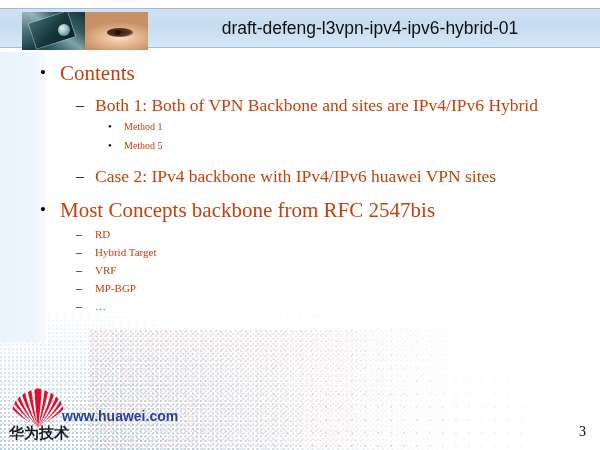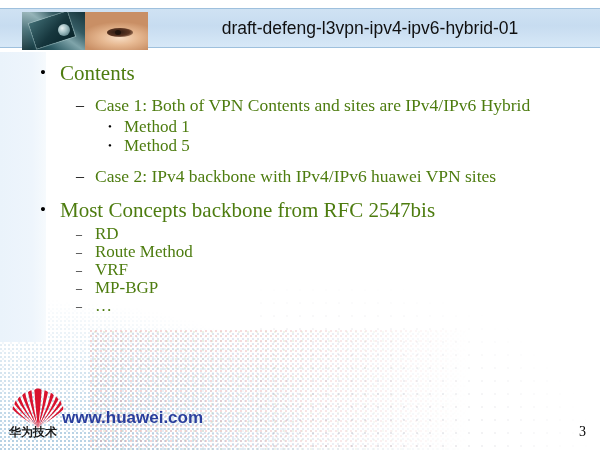--- a/index.html
+++ b/index.html
@@ -170,72 +170,72 @@
     align-items: flex-start;
   }
   .bullet {
     flex: 0 0 auto;
     text-align: left;
     color: #000000;
     line-height: 1;
   }
   .txt {
     flex: 1 1 auto;
-    color: #4d7c0f;
+    color: #c2410c;
   }
 
   
   .lvl1 { margin-left: 40px; margin-bottom: 2px; }
   .lvl1 .bullet { width: 20px; font-size: 17px; line-height: 26px; }
   .lvl1 .txt { font-size: 21px; line-height: 26px; }
 
   
   .lvl2 { margin-left: 76px; margin-right: 40px; margin-bottom: 0px; }
   .lvl2 .bullet { width: 19px; font-size: 16px; line-height: 22.5px; }
   .lvl2 .txt { font-size: 17.5px; line-height: 22.5px; }
 
   
   .lvl3 { margin-left: 108px; margin-bottom: 0px; }
   .lvl3 .bullet { width: 16px; font-size: 11px; line-height: 19px; }
-  .lvl3 .txt { font-size: 17px; line-height: 19px; }
+  .lvl3 .txt { font-size: 10px; line-height: 19px; }
 
   
   .lvl2s { margin-left: 76px; margin-bottom: 0px; }
   .lvl2s .bullet { width: 19px; font-size: 12px; line-height: 18px; }
-  .lvl2s .txt { font-size: 17px; line-height: 18px; }
+  .lvl2s .txt { font-size: 11px; line-height: 18px; }
 
   .gap-contents { height: 6px; }
   .gap-block { height: 10px; }
 
   
   .logo {
     position: absolute;
     left: 12px;
     top: 388px;
     width: 52px;
     height: 40px;
   }
   .logo svg { display: block; }
   .logo-cn {
     position: absolute;
     left: 9px;
     top: 424px;
     font-family: "DejaVu Sans", "Liberation Sans", sans-serif;
-    font-size: 12px;
+    font-size: 15px;
     font-weight: bold;
     color: #1b1b1b;
     letter-spacing: 0px;
     white-space: nowrap;
   }
   .logo-url {
     position: absolute;
     left: 62px;
     top: 408px;
     font-family: "Liberation Sans", "DejaVu Sans", sans-serif;
-    font-size: 17px;
+    font-size: 14px;
     font-weight: bold;
     color: #2a3f9d;
     white-space: nowrap;
   }
   .page-num {
     position: absolute;
     right: 14px;
     top: 424px;
     font-family: "Liberation Serif", "DejaVu Serif", serif;
     font-size: 14px;
@@ -263,21 +263,21 @@
 
     <div class="row lvl1">
       <span class="bullet">•</span>
       <span class="txt">Contents</span>
     </div>
 
     <div class="gap-contents"></div>
 
     <div class="row lvl2">
       <span class="bullet">–</span>
-      <span class="txt">Case 1: Both of VPN Contents and sites are IPv4/IPv6 Hybrid</span>
+      <span class="txt">Both 1: Both of VPN Backbone and sites are IPv4/IPv6 Hybrid</span>
     </div>
 
     <div class="row lvl3">
       <span class="bullet">•</span>
       <span class="txt">Method 1</span>
     </div>
 
     <div class="row lvl3">
       <span class="bullet">•</span>
       <span class="txt">Method 5</span>
@@ -297,21 +297,21 @@
       <span class="txt">Most Concepts backbone from RFC 2547bis</span>
     </div>
 
     <div class="row lvl2s">
       <span class="bullet">–</span>
       <span class="txt">RD</span>
     </div>
 
     <div class="row lvl2s">
       <span class="bullet">–</span>
-      <span class="txt">Route Method</span>
+      <span class="txt">Hybrid Target</span>
     </div>
 
     <div class="row lvl2s">
       <span class="bullet">–</span>
       <span class="txt">VRF</span>
     </div>
 
     <div class="row lvl2s">
       <span class="bullet">–</span>
       <span class="txt">MP-BGP</span>

